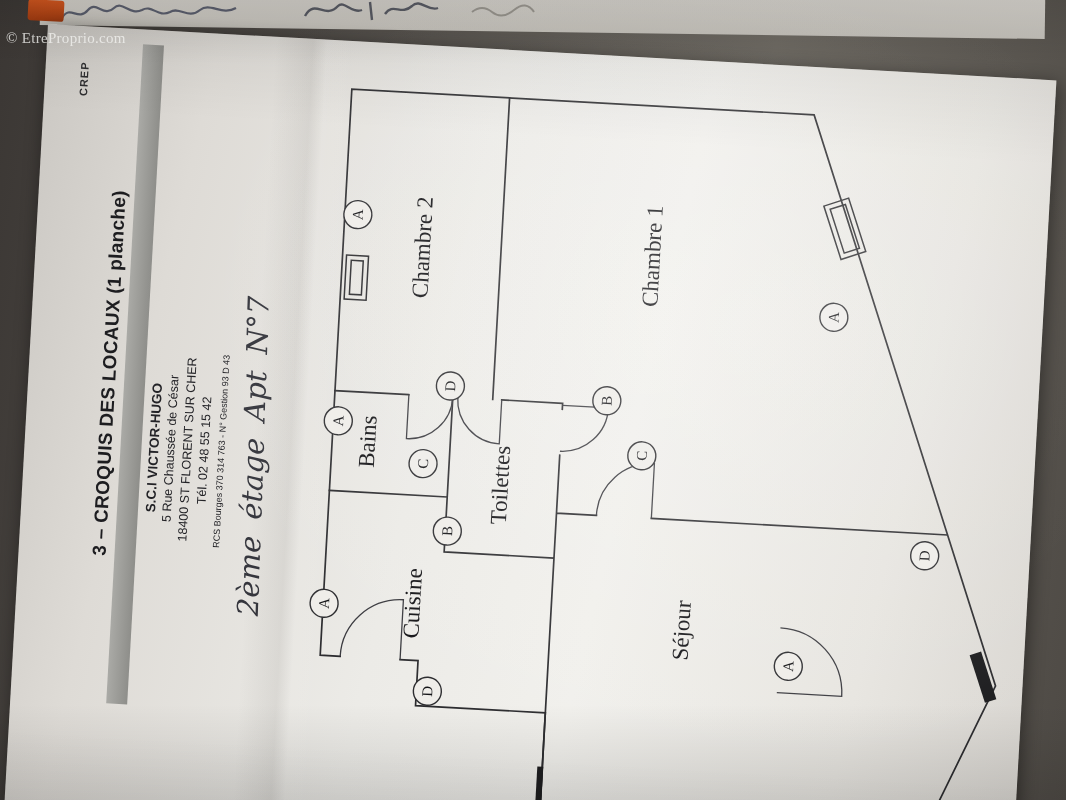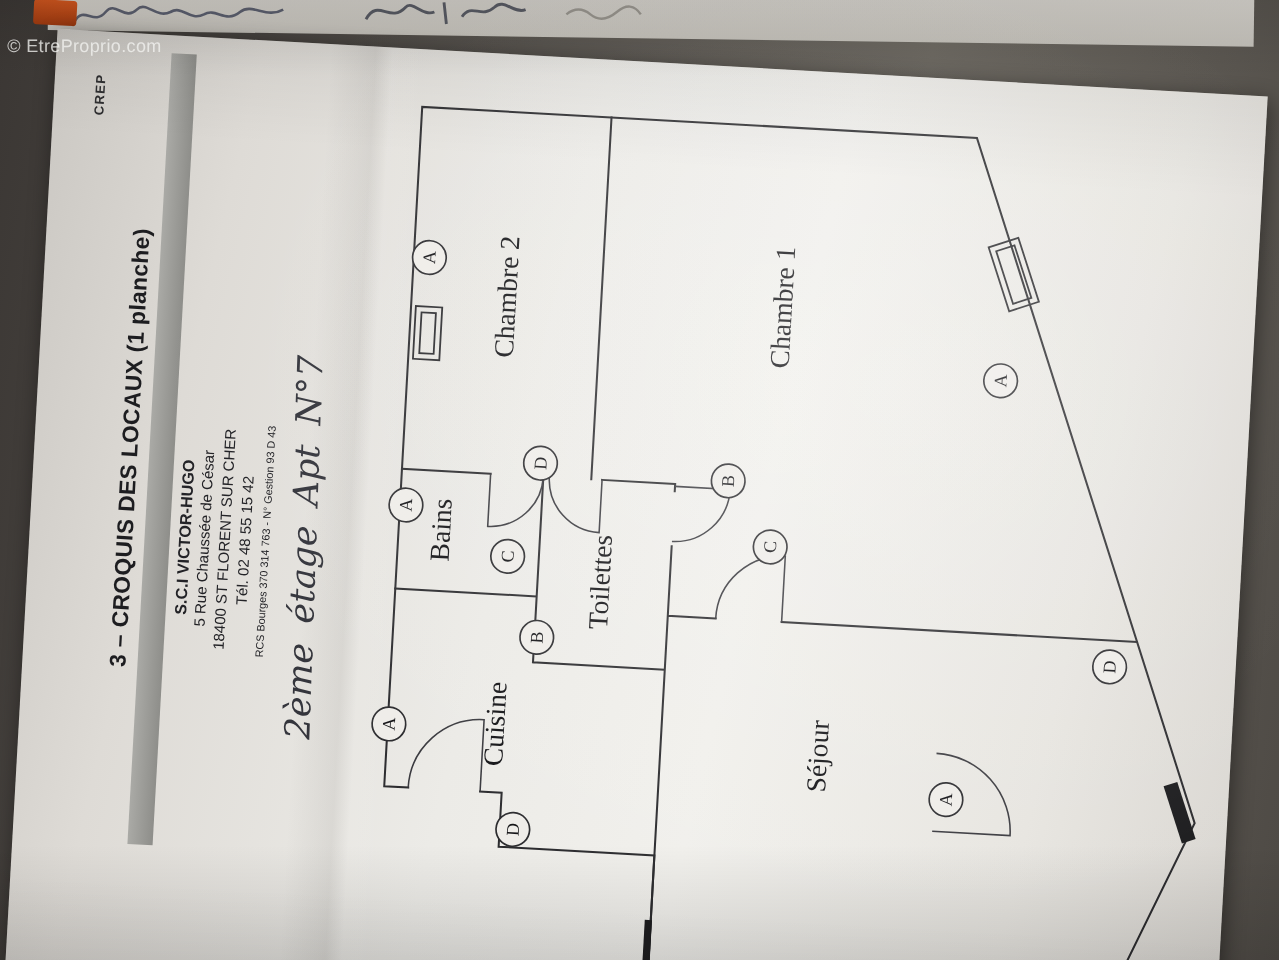--- a/index.html
+++ b/index.html
@@ -43,21 +43,21 @@
     transform:rotate(-1.2deg);word-spacing:7px;white-space:nowrap;}
   .plan-svg{position:absolute;left:0;top:0;}
   .wall{stroke:#2c2c2f;stroke-width:1.7;fill:none;stroke-linecap:square;}
   .thick{stroke:#1e1e20;stroke-width:6;fill:none;}
   .door{stroke:#3a3a3f;stroke-width:1.3;fill:none;}
   .win{stroke:#2c2c2f;stroke-width:1.5;fill:none;}
   .mkc{stroke:#2c2c2f;stroke-width:1.4;fill:#efede9;}
   text.room{font-family:"Liberation Serif",serif;font-size:23px;fill:#141417;}
   text.mk{font-family:"Liberation Serif",serif;font-size:15px;fill:#141417;}
   .watermark{position:absolute;left:6px;top:30px;font-size:15px;z-index:6;
-    color:rgba(242,242,240,0.78);letter-spacing:0.3px;}
+    color:rgba(242,242,240,0.78);letter-spacing:0.3px;font-family:Liberation Serif, serif;}
   .photo-overlay{position:absolute;inset:0;z-index:5;pointer-events:none;
     background:radial-gradient(ellipse at 60% 40%,rgba(255,255,255,0.05),rgba(0,0,0,0) 60%),
                linear-gradient(180deg,rgba(0,0,0,0.10),rgba(0,0,0,0) 8%,rgba(0,0,0,0) 88%,rgba(0,0,0,0.12));}
 </style>
 </head>
 <body>
 
 <div class="strip-paper"></div>
 <svg class="strip-svg" viewBox="0 0 1066 60">
   <path d="M62,18 C70,4 78,22 88,10 C96,0 104,18 114,8 C122,0 130,16 142,10 C152,4 158,18 170,12 C180,6 188,20 200,10 C210,2 222,16 236,8" stroke="#474b5e" stroke-width="2.2" fill="none" opacity="0.85"></path>

